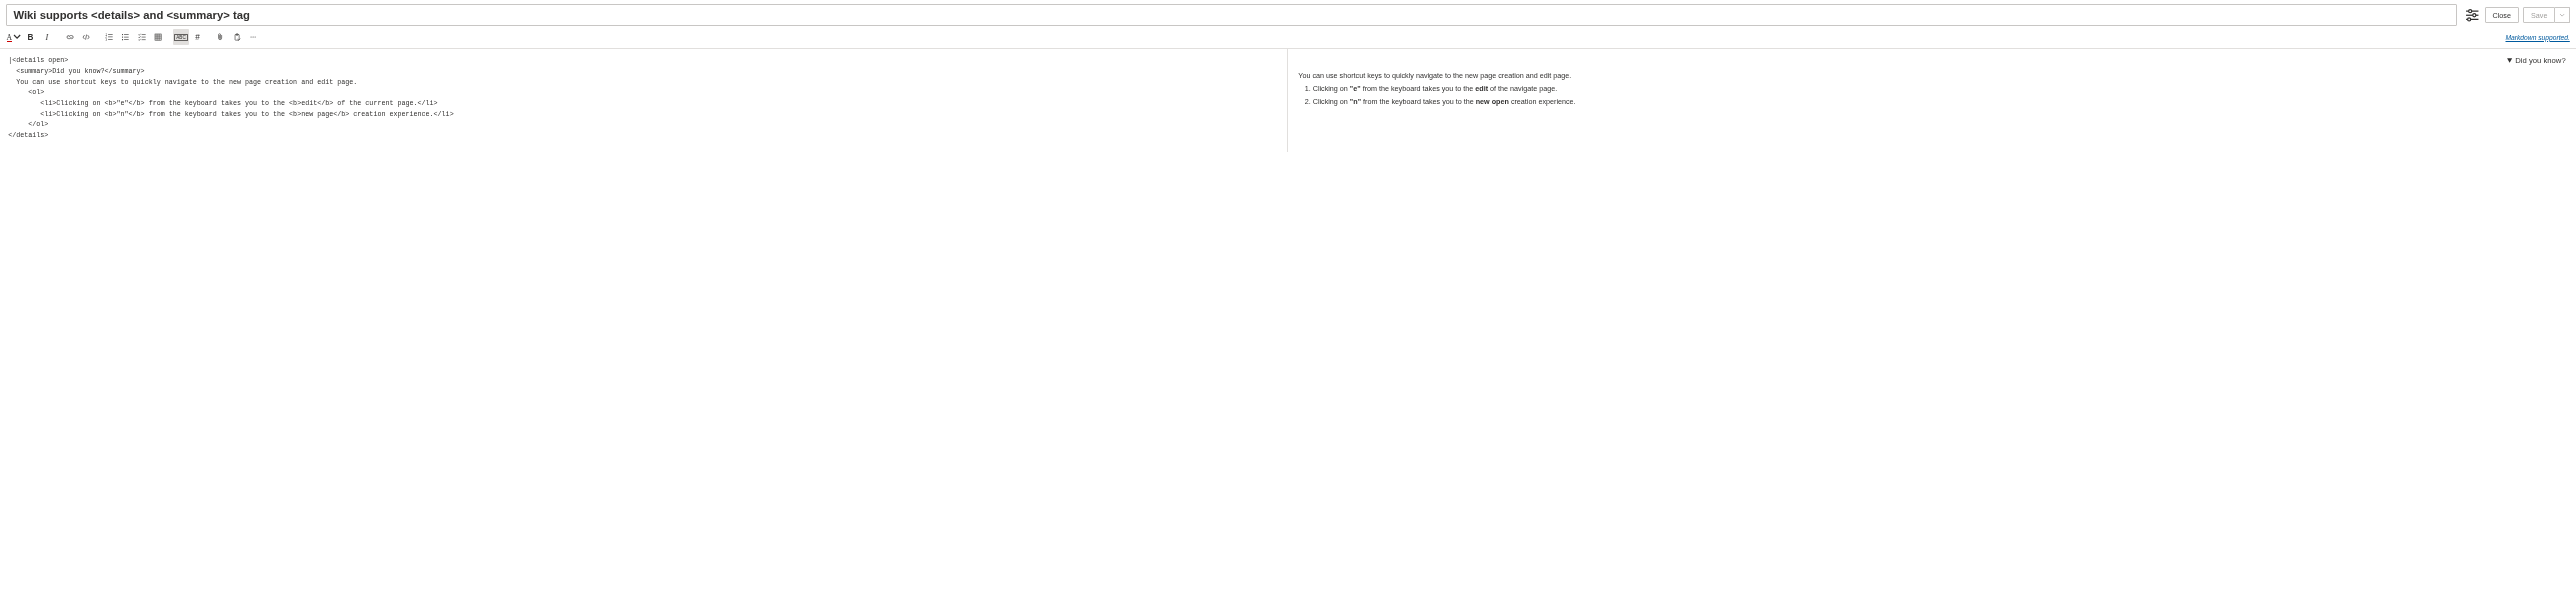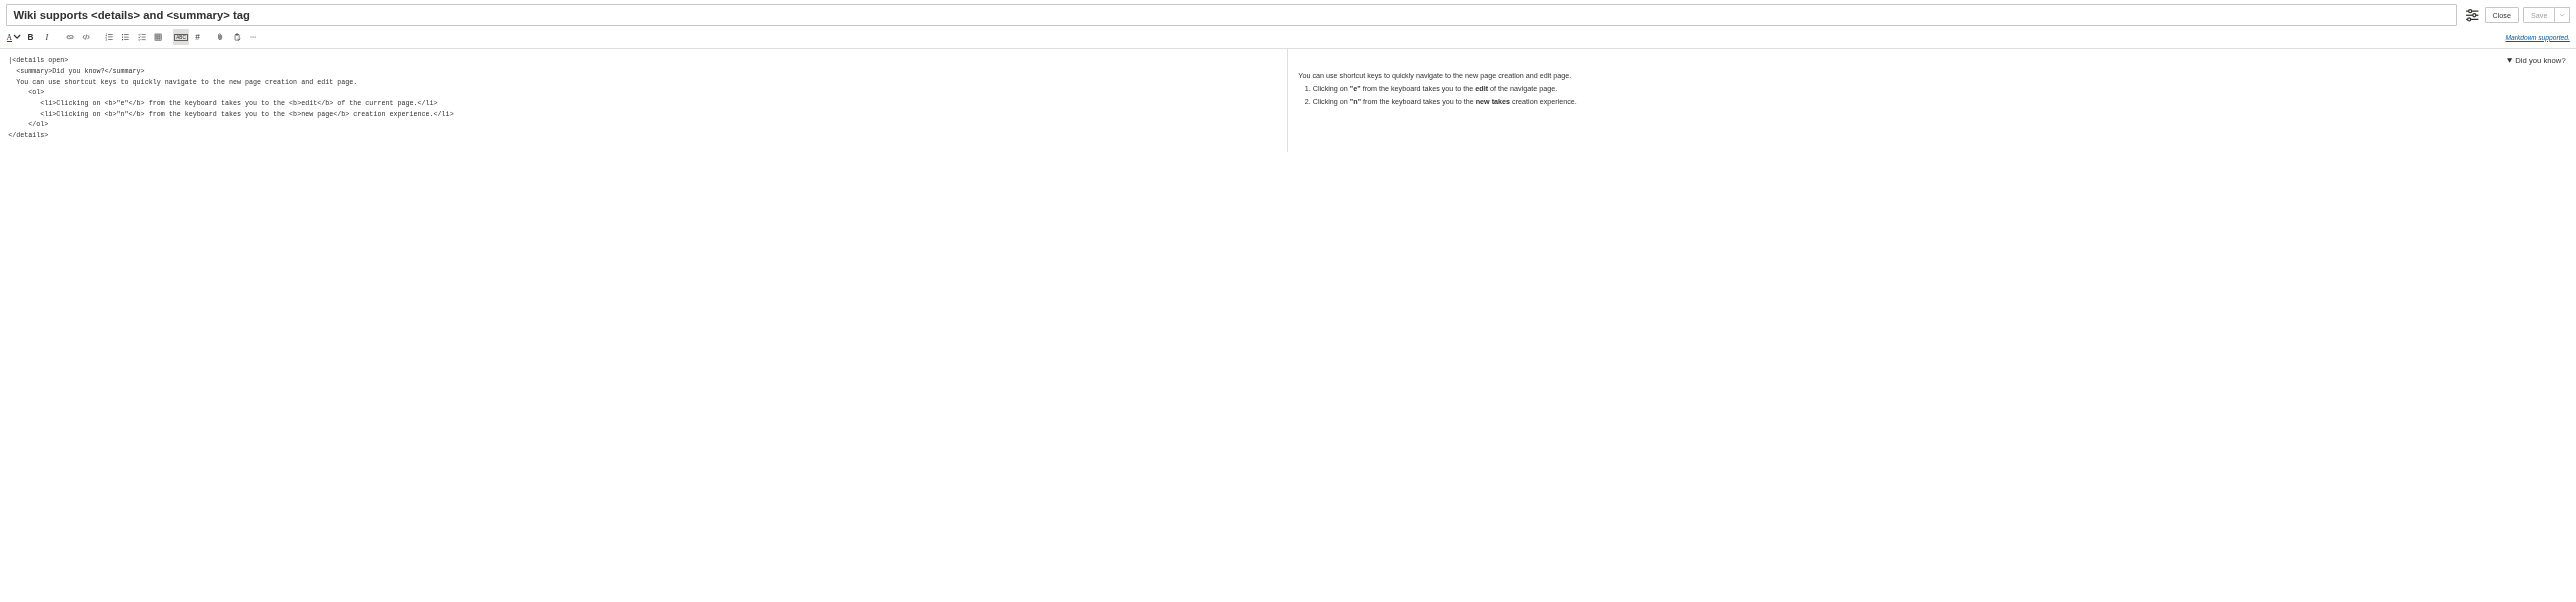--- a/index.html
+++ b/index.html
@@ -319,21 +319,21 @@
 
     <div class="preview-pane">
       <details open="">
         <summary>Did you know?</summary>
         <div class="preview-desc">You can use shortcut keys to quickly navigate to the new page creation and edit page.</div>
         <ol>
           <li>
             <span>Clicking on </span><b>"e"</b><span> from the keyboard takes you to the </span><b>edit</b><span> of the navigate page.</span>
           </li>
           <li>
-            <span>Clicking on </span><b>"n"</b><span> from the keyboard takes you to the </span><b>new takes</b><span> creation experience.</span>
+            <span>Clicking on </span><b>"n"</b><span> from the keyboard takes you to the </span><b>new open</b><span> creation experience.</span>
           </li>
         </ol>
       </details>
     </div>
   </div>
 
 </div>
 
 
 </body></html>

